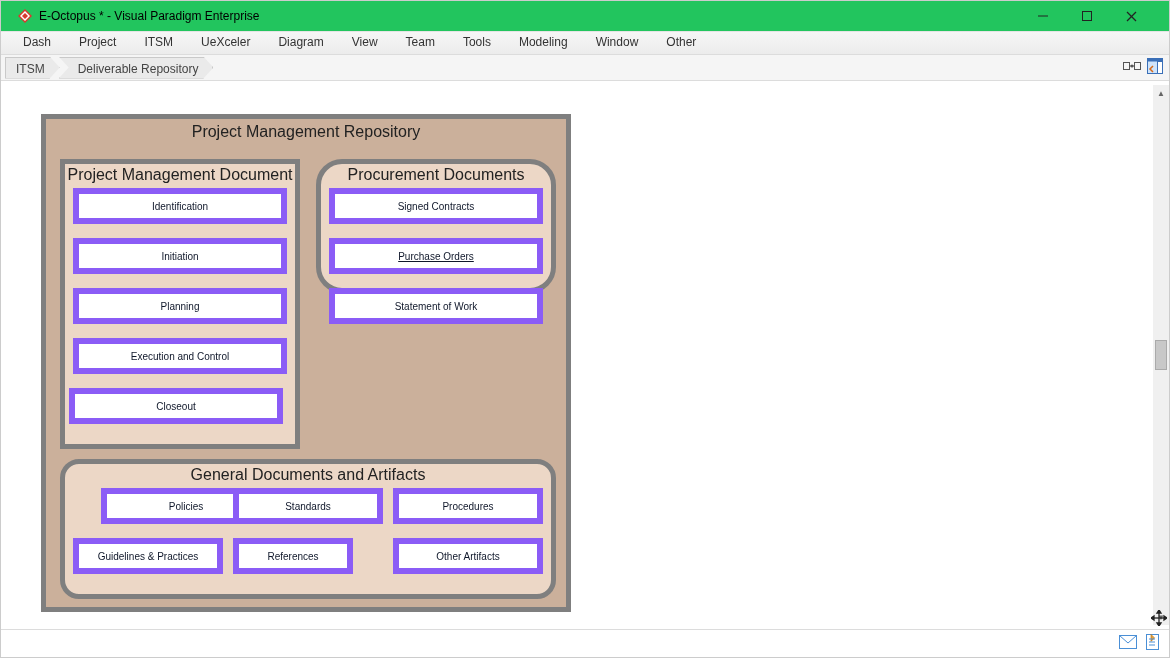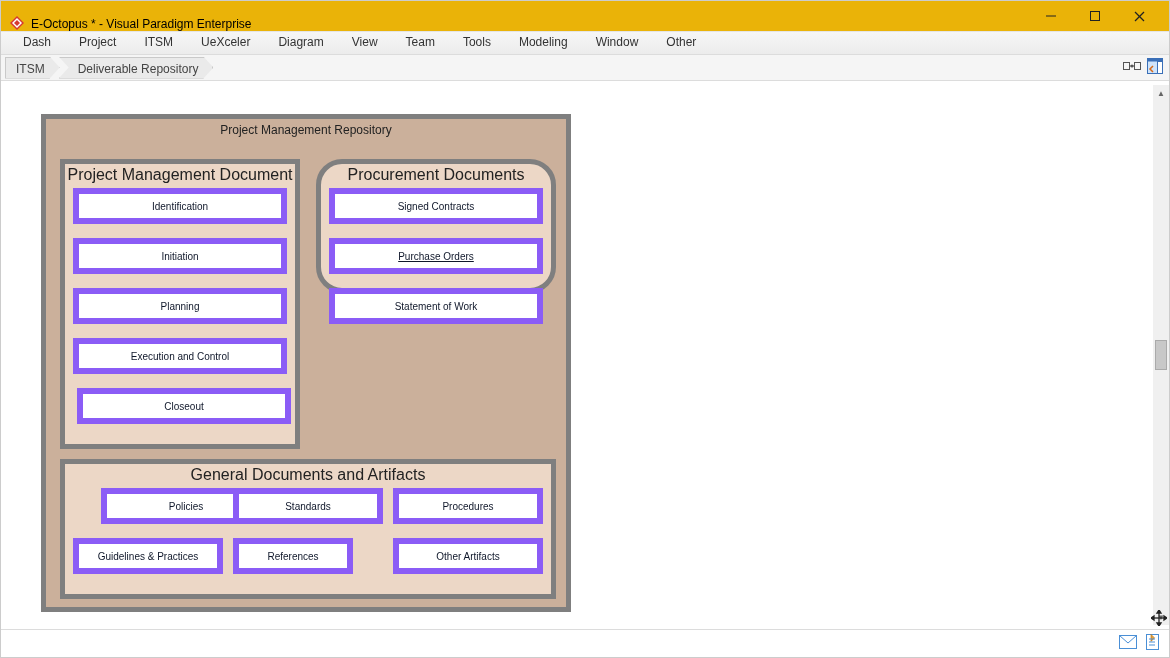--- a/index.html
+++ b/index.html
@@ -1,19 +1,19 @@
 <!DOCTYPE html>
 <html><head>
 <meta charset="utf-8">
 <style>
   * { box-sizing: border-box; margin: 0; padding: 0; }
   body { font-family: "Segoe UI", Tahoma, sans-serif; font-size: 12px; background: #fff; width: 1170px; height: 658px; overflow: hidden; position: relative; border: 1px solid #ccc; }
 
   
-  .titlebar { height: 30px; display: flex; align-items: flex-end; padding: 0 8px; background: #eab308; }
+  .titlebar { height: 30px; display: flex; align-items: center; padding: 0 16px; background: #22c55e; }
   .titlebar .app-icon { width: 16px; height: 16px; margin-right: 6px; }
   .titlebar .title { flex: 1; font-size: 12px; }
   .win-controls { display: flex; gap: 0; }
   .win-btn { width: 44px; height: 30px; display: flex; align-items: center; justify-content: center; font-family: "Segoe UI Symbol", sans-serif; font-size: 11px; }
 
   
   .menubar { height: 24px; background: linear-gradient(#f6f6f6, #ececec); border-top: 1px solid #e5e5e5; border-bottom: 1px solid #dcdcdc; display: flex; align-items: flex-start; padding: 0 8px; gap: 0; }
   .menubar .menu-item { padding: 3px 14px; font-size: 12px; color: #333; }
 
   
@@ -30,21 +30,21 @@
   .scroll-v .arrow { width: 16px; height: 16px; background: #f0f0f0; display: flex; align-items: center; justify-content: center; font-size: 8px; color: #666; position: absolute; }
   .scroll-v .arrow-up { top: 0; }
   .scroll-v .arrow-down { bottom: 0; }
   .scroll-v .thumb { position: absolute; left: 2px; right: 2px; background: #c8c8c8; border: 1px solid #aaa; }
   .canvas { position: absolute; top: 0; left: 0; right: 16px; bottom: 0; overflow: hidden; }
 
   .resize-all { position: absolute; right: 2px; bottom: 0px; font-size: 14px; color: #333; }
 
   
   .pkg { position: absolute; background: #cbb09b; border: 5px solid #7f7f7f; }
-  .pkg-title { text-align: center; font-size: 12px; color: #222; padding: 4px 0 6px 0; }
+  .pkg-title { text-align: center; font-size: 16px; color: #222; padding: 4px 0 6px 0; }
 
   .sub-pkg { position: absolute; background: #ecd7c6; border: 5px solid #7f7f7f; }
   .sub-title { text-align: center; font-size: 16px; color: #222; padding: 2px 0 4px; }
 
   .box { position: absolute; background: #fff; border: 6px solid #8b5cf6; display: flex; align-items: center; justify-content: center; font-size: 10px; color: #0f172a; }
 
   
   .statusbar { position: absolute; bottom: 0; left: 0; right: 0; height: 28px; border-top: 1px solid #dcdcdc; background: #fff; display: flex; align-items: center; justify-content: flex-end; padding-right: 8px; gap: 8px; }
 </style>
 </head>
@@ -124,31 +124,31 @@
 
     <div class="pkg" style="left:40px; top:33px; width:530px; height:498px;">
       <div class="pkg-title">Project Management Repository</div>
 
       <div class="sub-pkg" style="left:14px; top:40px; width:240px; height:290px;">
         <div class="sub-title">Project Management Document</div>
         <div class="box" style="left:8px; top:24px;  width:214px; height:36px;">Identification</div>
         <div class="box" style="left:8px; top:74px;  width:214px; height:36px;">Initiation</div>
         <div class="box" style="left:8px; top:124px; width:214px; height:36px;">Planning</div>
         <div class="box" style="left:8px; top:174px; width:214px; height:36px;">Execution and Control</div>
-        <div class="box" style="left:12px; top:224px; width:214px; height:36px;">Closeout</div>
+        <div class="box" style="left:4px; top:224px; width:214px; height:36px;">Closeout</div>
       </div>
 
       <div class="sub-pkg" style="left:270px; top:40px; width:240px; height:134px;border-radius:26px;">
         <div class="sub-title">Procurement Documents</div>
         <div class="box" style="left:8px; top:24px;  width:214px; height:36px;">Signed Contracts</div>
         <div class="box" style="left:8px; top:74px;  width:214px; height:36px;text-decoration:underline;">Purchase Orders</div>
         <div class="box" style="left:8px; top:124px; width:214px; height:36px;">Statement of Work</div>
       </div>
 
-      <div class="sub-pkg" style="left:14px; top:340px; width:496px; height:140px;">
+      <div class="sub-pkg" style="left:14px; top:340px; width:496px; height:140px;border-radius:19px;">
         <div class="sub-title">General Documents and Artifacts</div>
         <div class="box" style="left:14px;   top:24px; width:170px; height:36px;margin-left:22px;">Policies</div>
         <div class="box" style="left:168px; top:24px; width:150px; height:36px;">Standards</div>
         <div class="box" style="left:328px; top:24px; width:150px; height:36px;">Procedures</div>
         <div class="box" style="left:8px;   top:74px; width:150px; height:36px;">Guidelines &amp; Practices</div>
         <div class="box" style="left:168px; top:74px; width:120px; height:36px;">References</div>
         <div class="box" style="left:328px; top:74px; width:150px; height:36px;">Other Artifacts</div>
       </div>
     </div>
   </div>

